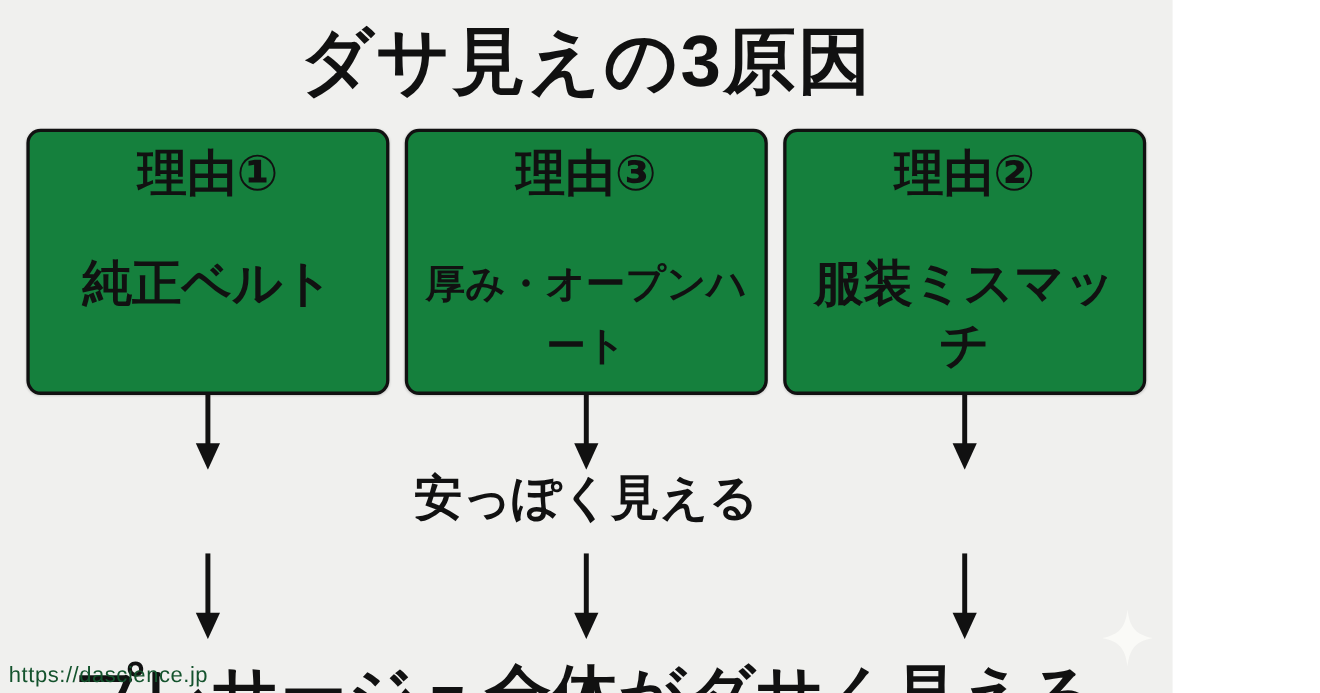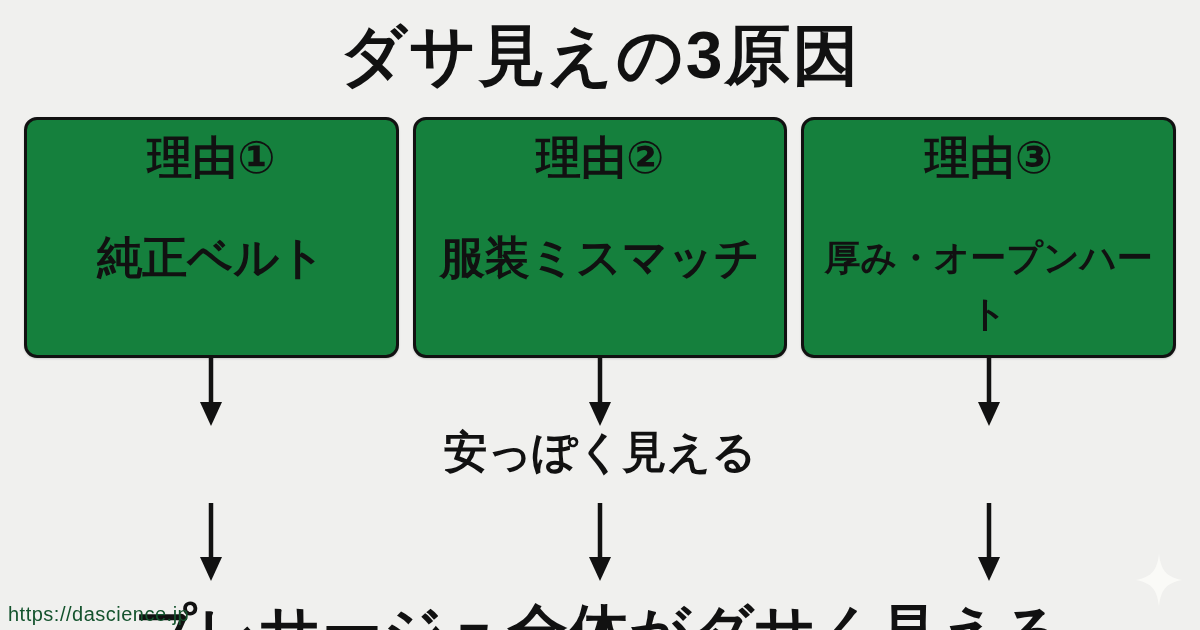--- a/index.html
+++ b/index.html
@@ -1,18 +1,18 @@
 <!DOCTYPE html>
 <html><head>
 <meta charset="utf-8">
 <style>
   html, body { margin: 0; padding: 0; }
   .canvas {
     position: relative;
-    width: 1200px;
+    width: 1066px;
     height: 630px;
     background: #f0f0ee;
     color: #111111;
     font-family: "Liberation Sans", "DejaVu Sans", sans-serif;
     overflow: hidden;
   }
   .title {
     margin: 0;
     padding-top: 16px;
     text-align: center;
@@ -105,26 +105,26 @@
 <div class="canvas">
 
   <h1 class="title">ダサ見えの3原因</h1>
 
   <div class="boxes-row">
     <div class="reason-box">
       <div class="reason-label">理由①</div>
       <div class="reason-name">純正ベルト</div>
     </div>
     <div class="reason-box">
+      <div class="reason-label">理由③</div>
+      <div class="reason-name small">厚み・オープンハート</div>
+    </div>
+    <div class="reason-box">
       <div class="reason-label">理由②</div>
       <div class="reason-name">服装ミスマッチ</div>
-    </div>
-    <div class="reason-box">
-      <div class="reason-label">理由③</div>
-      <div class="reason-name small">厚み・オープンハート</div>
     </div>
   </div>
 
   <div class="arrows-row first">
     <div class="arrow-cell">
       <svg width="26" height="68" viewBox="0 0 26 68">
         <line x1="13" y1="0" x2="13" y2="46" stroke="#111111" stroke-width="4.5"></line>
         <polygon points="2,44 24,44 13,68" fill="#111111"></polygon>
       </svg>
     </div>

